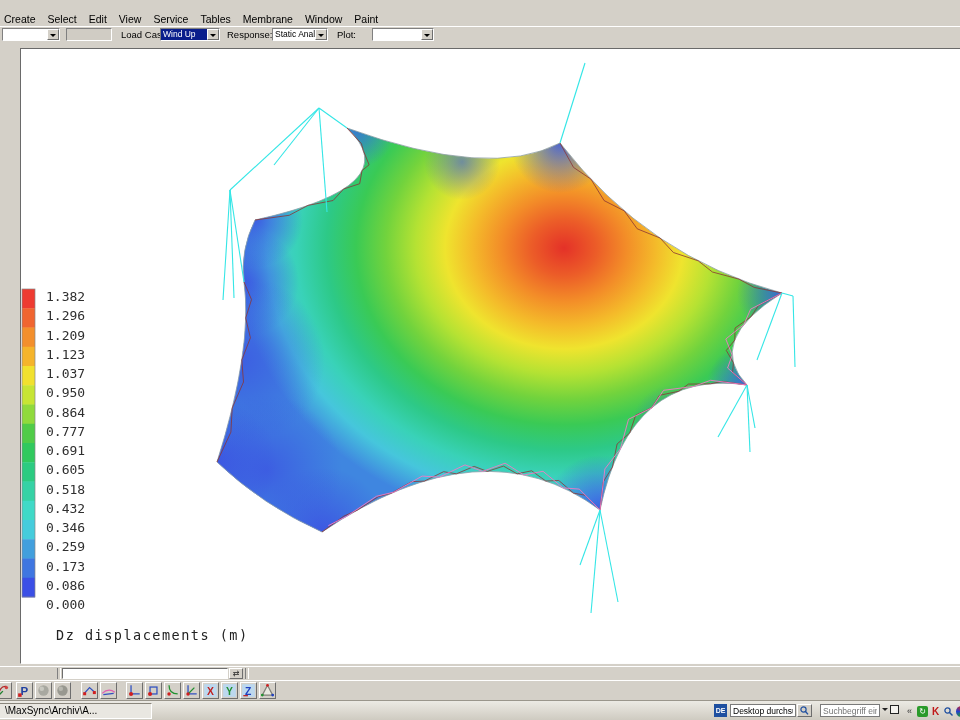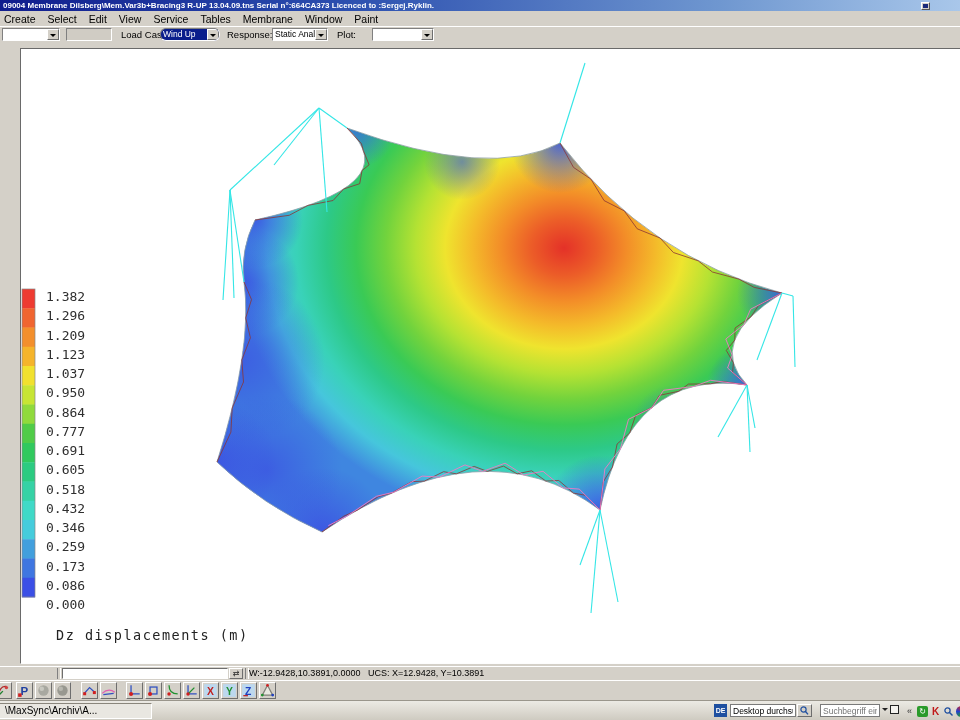--- a/index.html
+++ b/index.html
@@ -81,26 +81,20 @@
   .tarr{position:absolute;left:882px;top:7px;border:3px solid transparent;border-top-color:#222;}
   .tsq{position:absolute;left:890px;top:4px;width:9px;height:9px;border:1px solid #222;background:#f4f2ee;box-sizing:border-box;}
   .tray{position:absolute;left:904px;top:2px;height:16px;display:flex;align-items:center;gap:2px;}
   .trayi{width:11px;height:11px;display:inline-block;text-align:center;line-height:11px;}
 </style>
 </head>
 <body>
 
 <div class="screen">
 
-  <div class="titlebar">
-    <span>09004 Membrane Dilsberg\Mem.Var3b+Bracing3 R-UP 13.04.09.tns Serial n°:664CA373 Licenced to :Sergej.Ryklin.</span>
-    <span class="minbtn">
-        <i></i>
-      </span>
-  </div>
 
   <div class="menubar">
       <span class="mi">Create</span>
       <span class="mi">Select</span>
       <span class="mi">Edit</span>
       <span class="mi">View</span>
       <span class="mi">Service</span>
       <span class="mi">Tables</span>
       <span class="mi">Membrane</span>
       <span class="mi">Window</span>
@@ -109,21 +103,21 @@
 
   <div class="toolbar">
     <div class="combo" style="left:2px;width:58px;">
       <span></span>
       <span class="arr"></span>
     </div>
     <div class="combo flat" style="left:66px;width:46px;">
       <span></span>
     </div>
     <span class="tlabel" style="left:121px;">Load Case:</span>
-    <div class="combo sel" style="left:160px;width:60px;border-radius:6px;">
+    <div class="combo sel" style="left:160px;width:60px;">
       <span>Wind Up</span>
       <span class="arr"></span>
     </div>
     <span class="tlabel" style="left:227px;">Response:</span>
     <div class="combo" style="left:272px;width:56px;">
       <span>Static Analysis Re</span>
       <span class="arr"></span>
     </div>
     <span class="tlabel" style="left:337px;">Plot:</span>
     <div class="combo" style="left:372px;width:62px;">
@@ -288,21 +282,20 @@
           <text x="44" y="640" font-size="13.5" fill="#222" letter-spacing="1.5" font-family="&quot;DejaVu Sans Mono&quot;,monospace">Dz displacements (m)</text>
         </svg>
     </div>
   </div>
 
   <div class="statusrow">
     <span class="vsep" style="left:57px;"></span>
     <input class="cmdinput" value="" style="">
     <span class="cmdbtn">⇄</span>
     <span class="vsep" style="left:245px;"></span>
-    <span class="coords">W:-12.9428,10.3891,0.0000   UCS: X=12.9428, Y=10.3891</span>
   </div>
 
   <div class="tools2">
       <span class="t2b" style="left: -5px;">
         <svg width="15" height="15" viewBox="0 0 13 13" stroke-width="1.1">
           <path d="M2 10 Q4 2 9 3" stroke="#b02828" fill="none"></path>
           <path d="M2 11 L6 7" stroke="#208030"></path>
           <circle cx="9" cy="4" r="1.5" fill="#d04040"></circle>
         </svg>
       </span>

